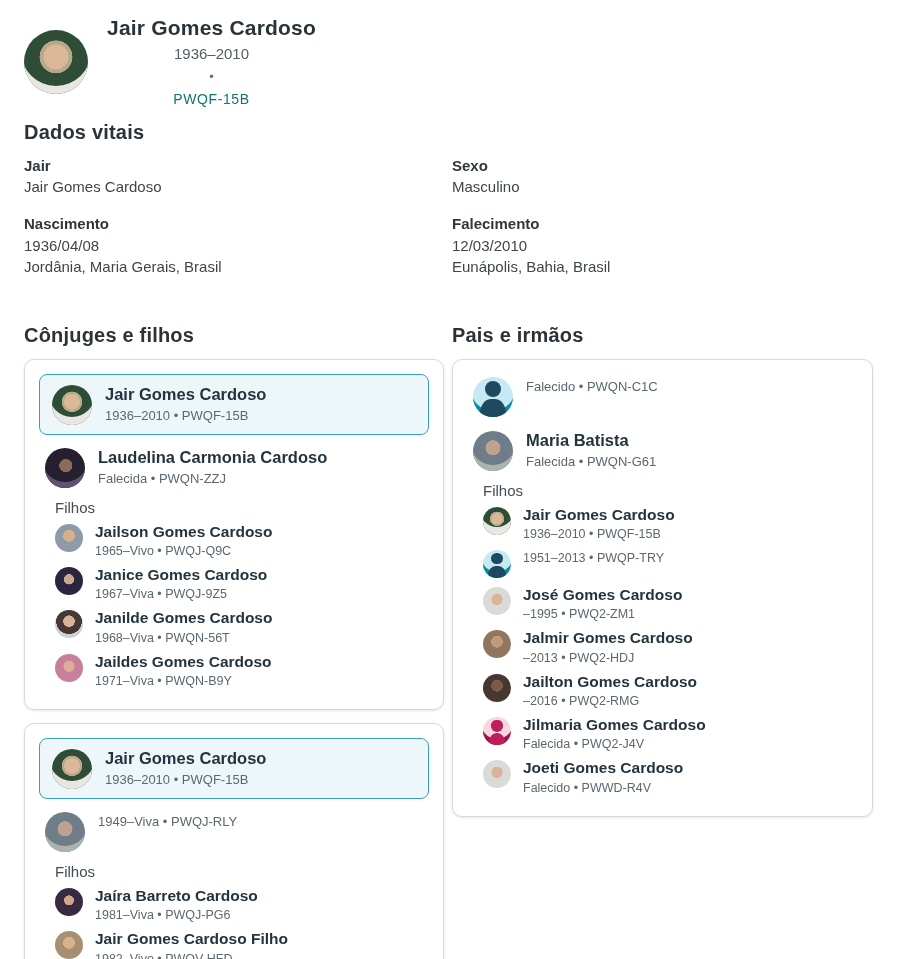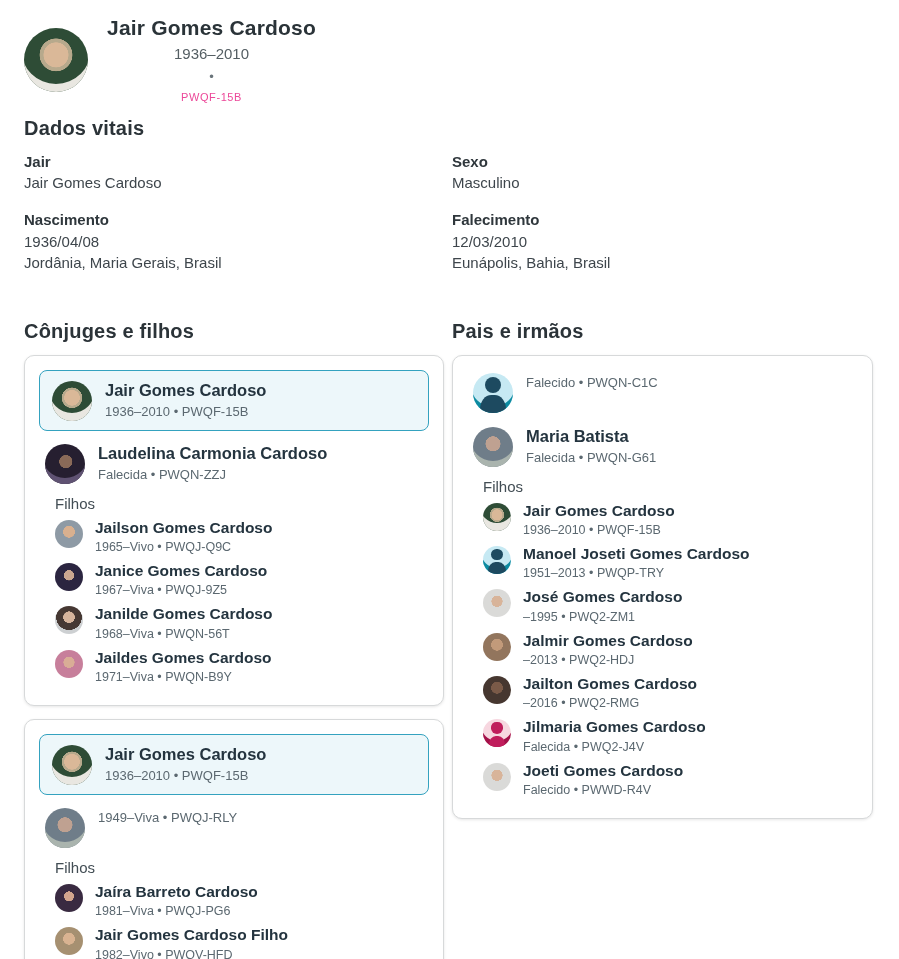--- a/index.html
+++ b/index.html
@@ -9,21 +9,21 @@
     font-family: "Liberation Sans", "DejaVu Sans", sans-serif;
     color: #3a4248;
   }
   .page { padding: 16px 26px 30px 24px; }
 
   
   .hdr { display: flex; align-items: center; gap: 19px; min-height: 68px; margin-bottom: 14px; }
   .hdr .avatar { width: 64px; height: 64px; }
   .hdr h1 { font-size: 21px; font-weight: 700; color: #2a3338; letter-spacing: .2px; }
   .hdr .sub { margin-top: 5px; color: #545e63; font-size: 15px; display:flex; align-items:center; gap:7px;flex-direction:column;}
-  .hdr .sub .pid { font-size: 11px; letter-spacing: .6px; color: #ec4899; }
+  .hdr .sub .pid { font-size: 14px; letter-spacing: .6px; color: #0f766e; }
   .hdr .sub .dot { color:#6a747a; font-size: 13px; }
 
   
   h2.sec { font-size: 20px; font-weight: 700; color: #2b3338; margin: 14px 0 12px; letter-spacing:.2px; }
 
   
   .grid2 { display: grid; grid-template-columns: 420px 421px; column-gap: 8px; }
   .vitals { row-gap: 0; margin-bottom: 16px; }
   .vital { margin-bottom: 17px; }
   .vital .vlabel { font-size: 15px; font-weight: 700; color: #2f373c; line-height: 1.35; }
@@ -247,21 +247,20 @@
             <div class="person sm">
     <span class="avatar p-jair"></span>
     <span class="ptext">
       <span class="pname">Jair Gomes Cardoso</span>
       <span class="pdetail">1936–2010 • PWQF-15B</span>
     </span>
   </div>
             <div class="person sm">
     <span class="avatar generic-m"></span>
     <span class="ptext">
-      <span class="pname">Manoel Joseti Gomes Cardoso</span>
       <span class="pdetail">1951–2013 • PWQP-TRY</span>
     </span>
   </div>
             <div class="person sm">
     <span class="avatar p-jose"></span>
     <span class="ptext">
       <span class="pname">José Gomes Cardoso</span>
       <span class="pdetail">–1995 • PWQ2-ZM1</span>
     </span>
   </div>

